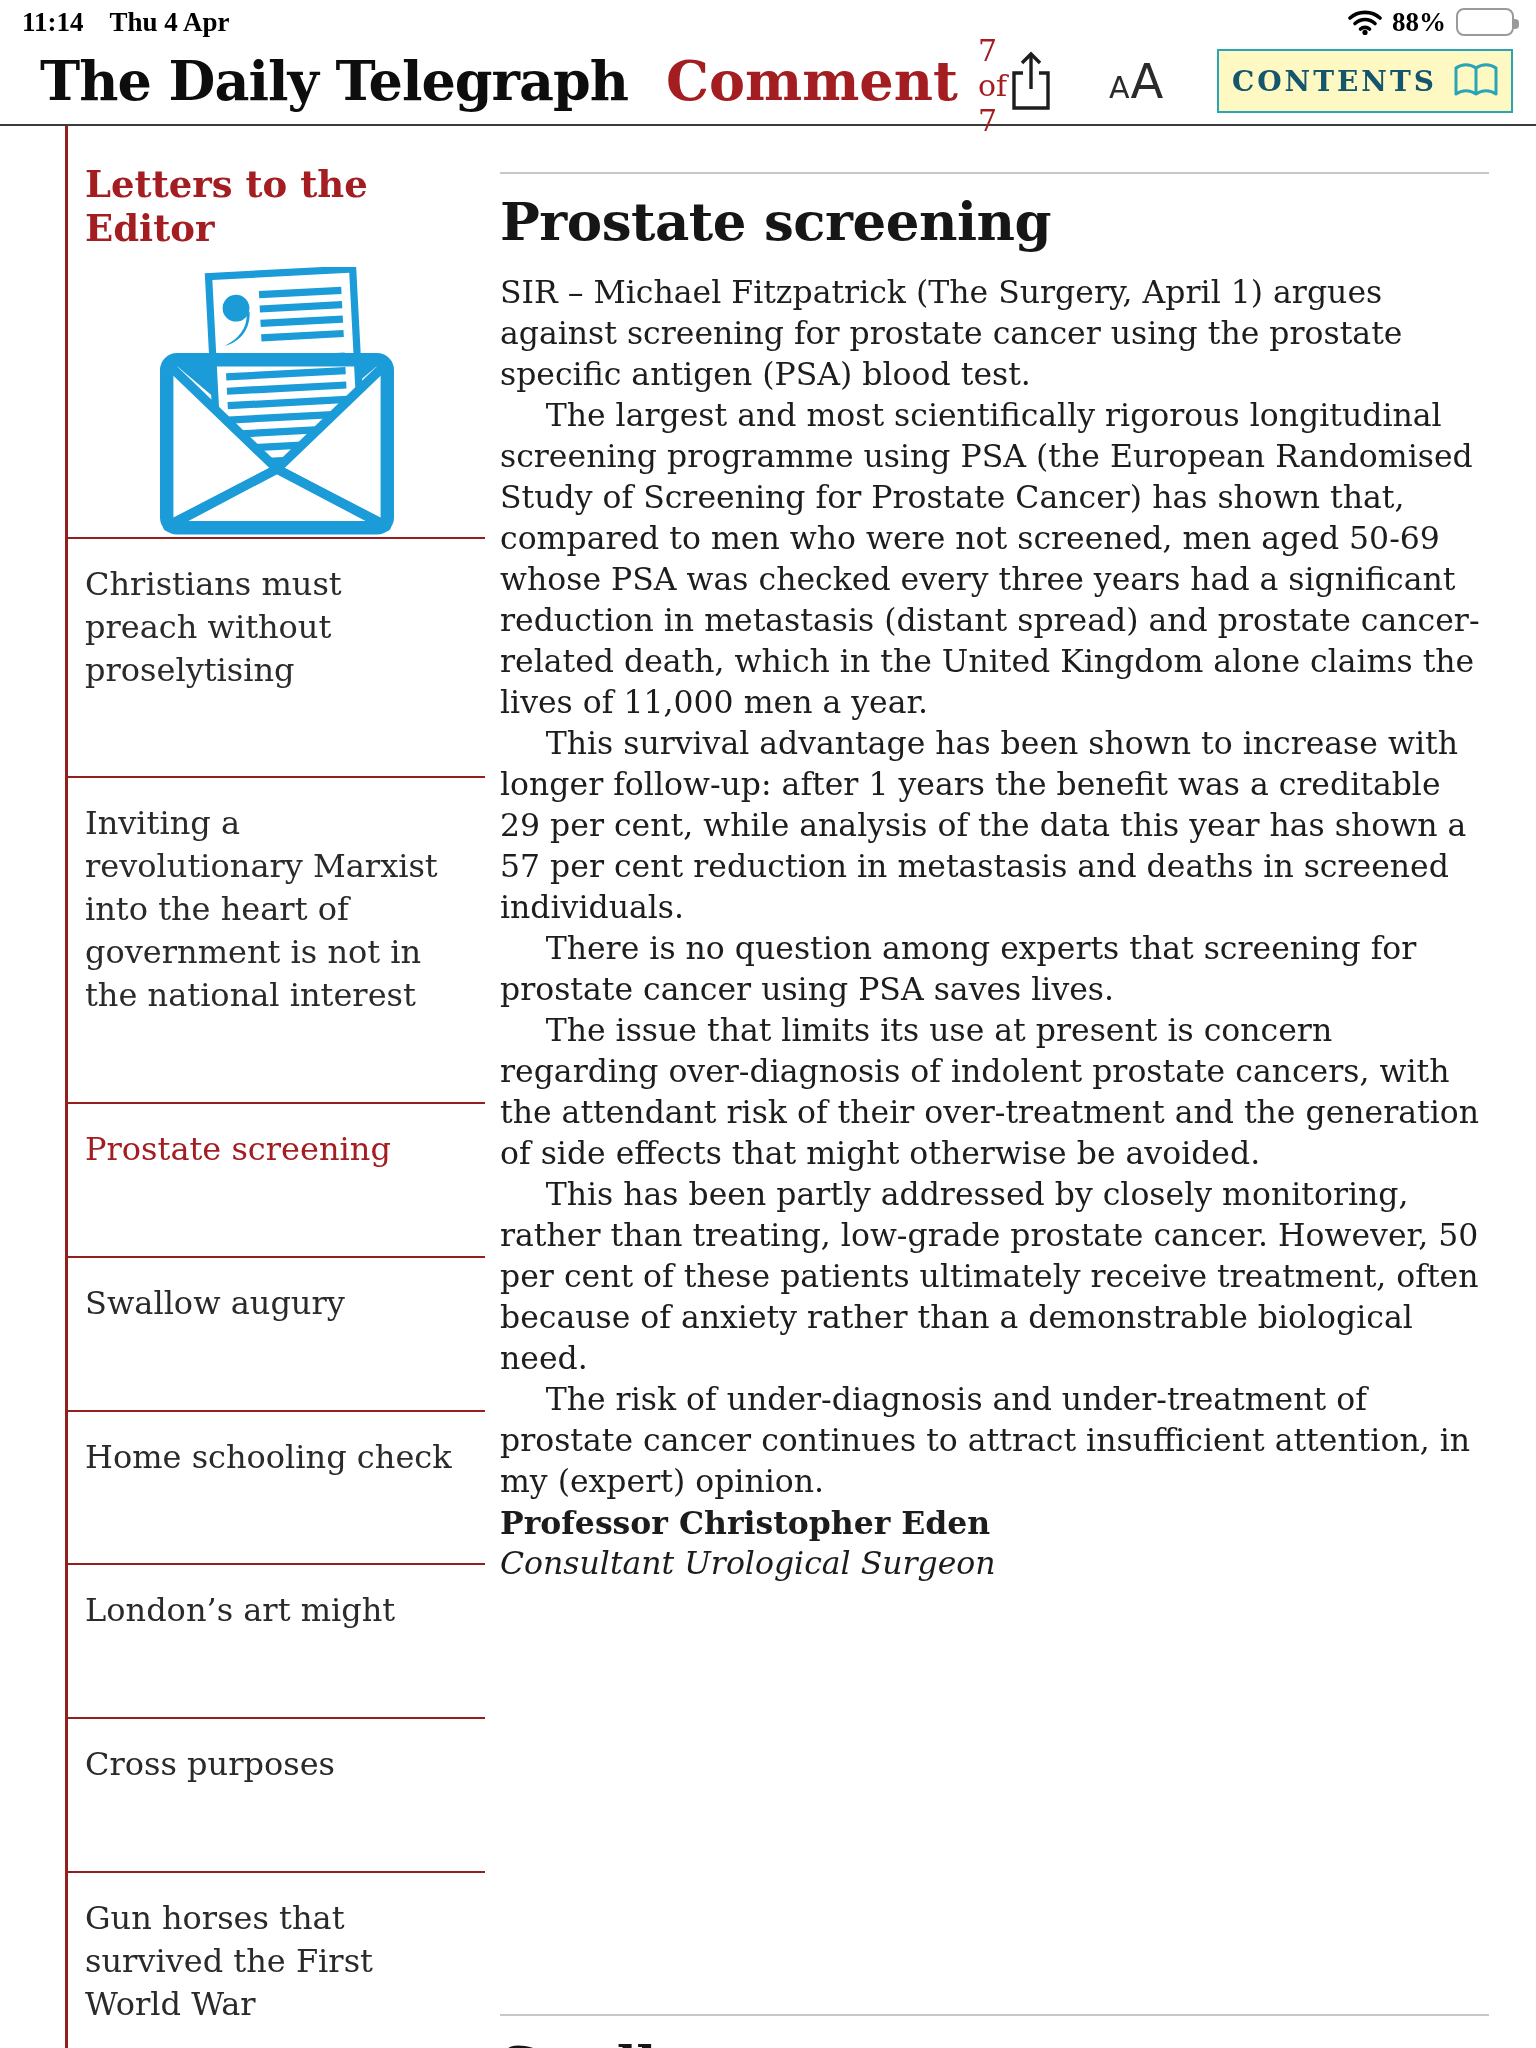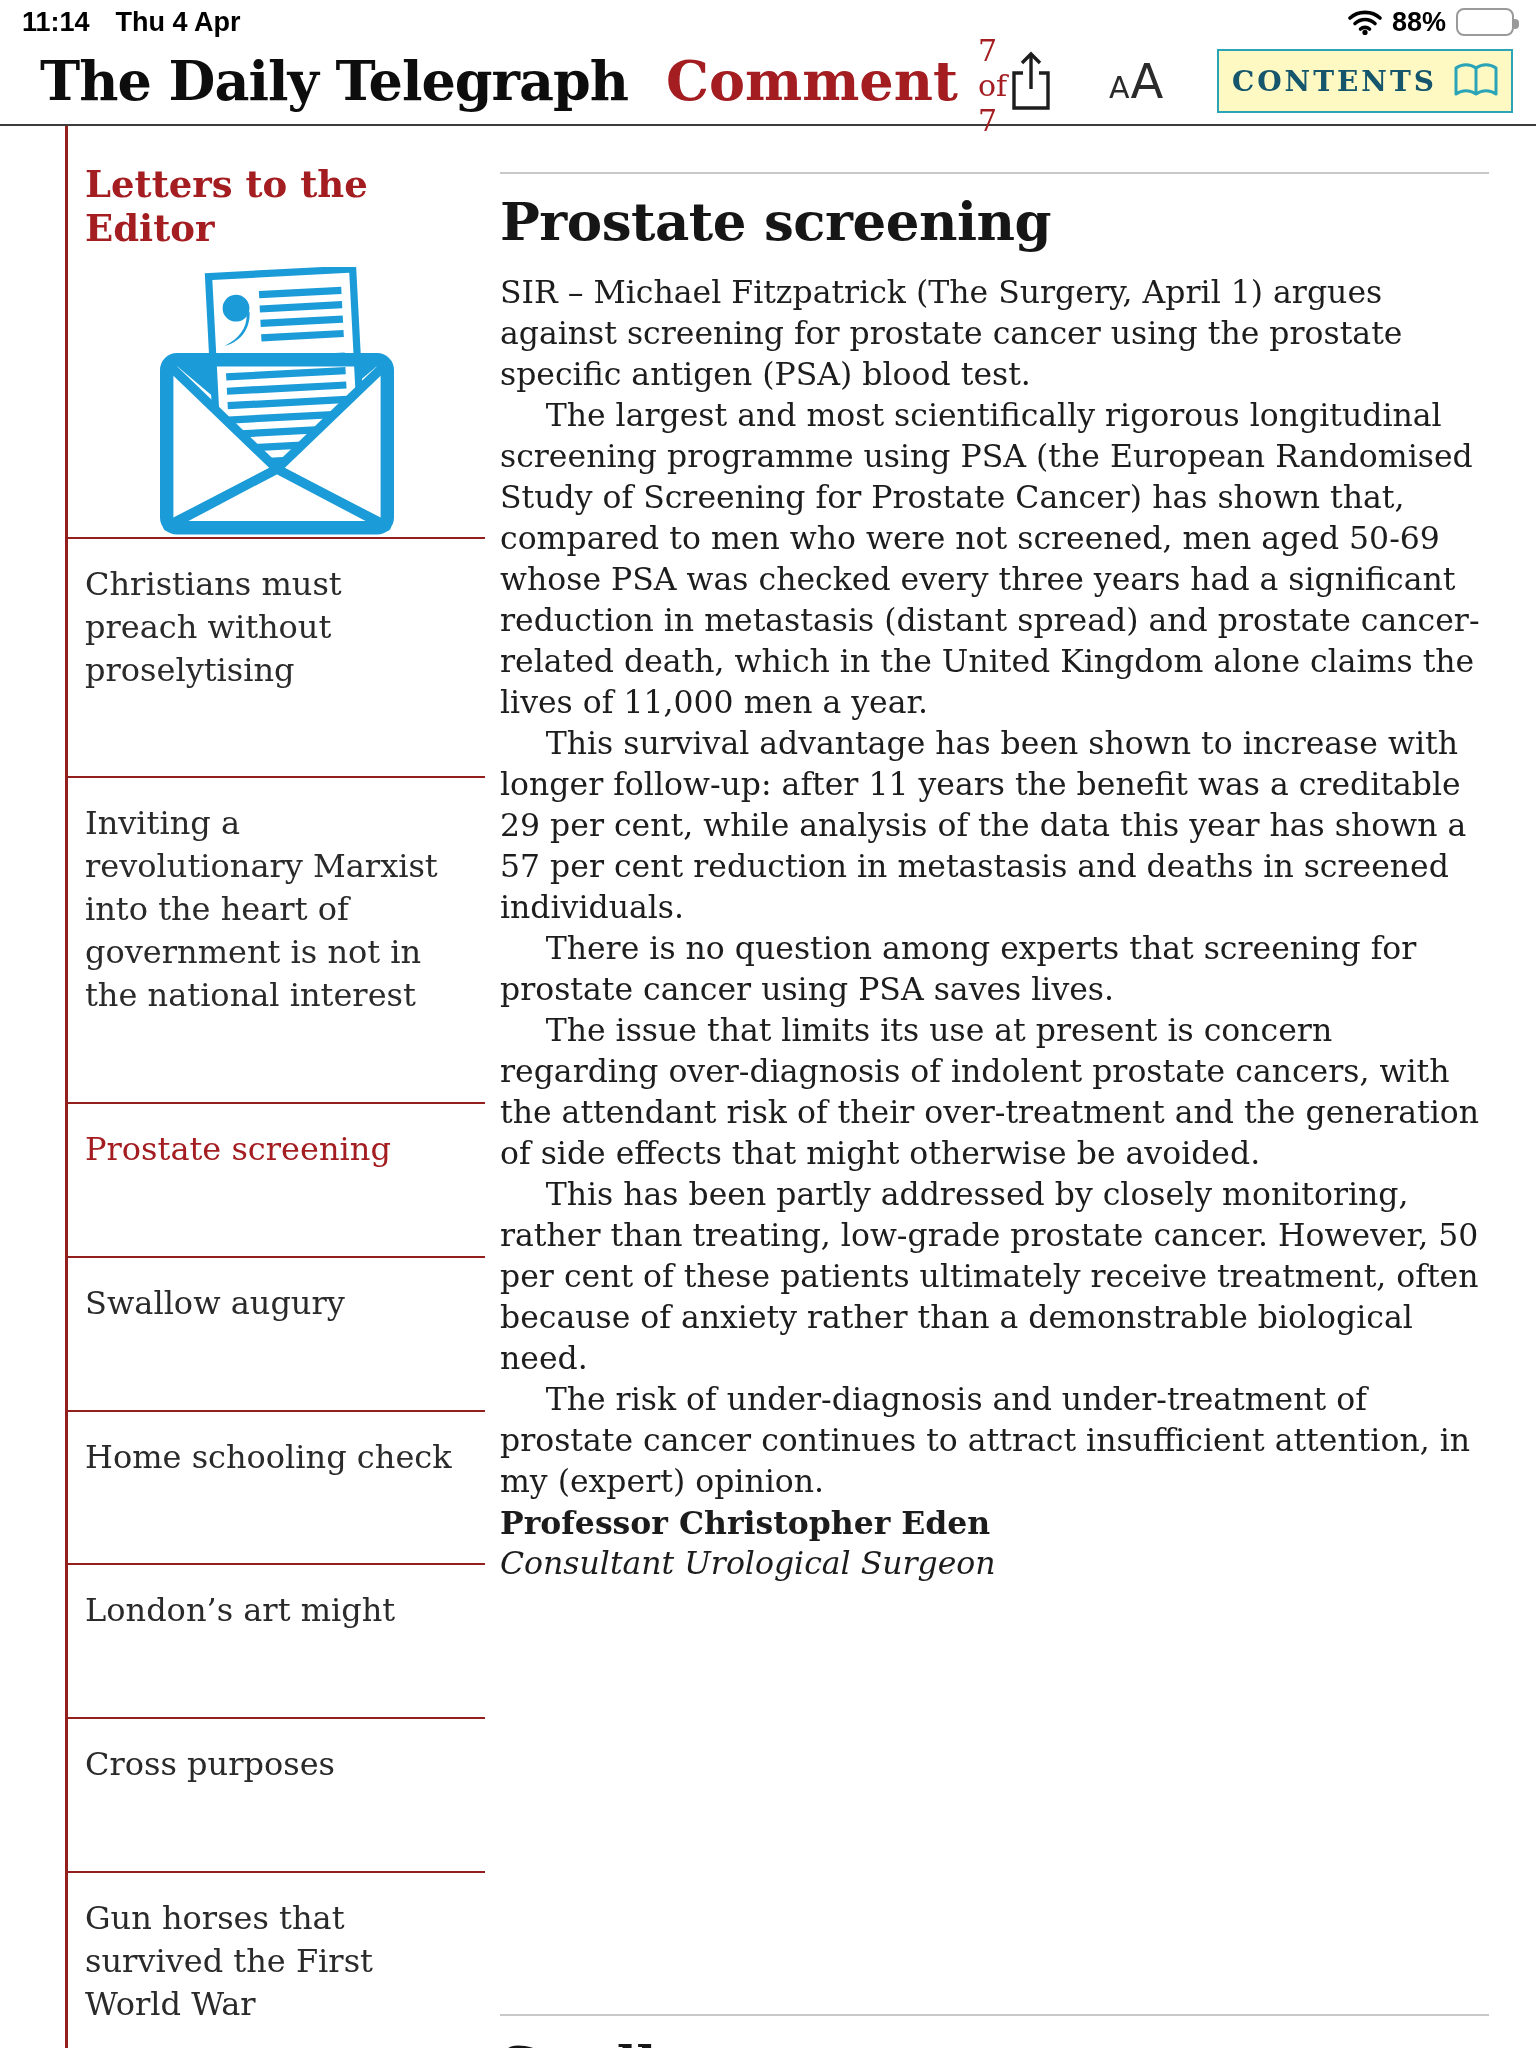--- a/index.html
+++ b/index.html
@@ -7,21 +7,21 @@
   body {
     font-family:"DejaVu Serif","Liberation Serif",serif;
     background:#fff; color:var(--ink,#1c1c1c);
     overflow:hidden; position:relative;
   }
 
   
   .status-bar{
     height:38px; display:flex; align-items:center;
     padding:6px 22px 0 22px;
-    font-family:Liberation Sans, sans-serif;
+    font-family:Liberation Serif, serif;
     font-size:27px; font-weight:700; color:#000;
   }
   .status-left{ display:flex; gap:26px; align-items:center; }
   .status-right{ margin-left:auto; display:flex; align-items:center; gap:10px; }
   .battery-pct{ font-weight:600; }
   .battery-shell{
     width:58px; height:28px; border:2px solid #9a9a9a; border-radius:8px;
     padding:2px; position:relative;
   }
   .battery-fill{ height:100%; background:#000; border-radius:4px; }
@@ -222,21 +222,21 @@
 
     </ul>
   </aside>
 
   <main class="article">
     <hr class="article-rule">
     <h1 class="article-title">Prostate screening</h1>
     <div class="article-body">
       <p>SIR – Michael Fitzpatrick (The Surgery, April 1) argues against screening for prostate cancer using the prostate specific antigen (PSA) blood test.</p>
       <p>The largest and most scientifically rigorous longitudinal screening programme using PSA (the European Randomised Study of Screening for Prostate Cancer) has shown that, compared to men who were not screened, men aged 50-69 whose PSA was checked every three years had a significant reduction in metastasis (distant spread) and prostate cancer-related death, which in the United Kingdom alone claims the lives of 11,000 men a year.</p>
-      <p>This survival advantage has been shown to increase with longer follow-up: after 11 years the benefit was a creditable 29 per cent, while analysis of the data this year has shown a 57 per cent reduction in metastasis and deaths in screened individuals.</p>
+      <p>This survival advantage has been shown to increase with longer follow-up: after 1 years the benefit was a creditable 29 per cent, while analysis of the data this year has shown a 57 per cent reduction in metastasis and deaths in screened individuals.</p>
       <p>There is no question among experts that screening for prostate cancer using PSA saves lives.</p>
       <p>The issue that limits its use at present is concern regarding over-diagnosis of indolent prostate cancers, with the attendant risk of their over-treatment and the generation of side effects that might otherwise be avoided.</p>
       <p>This has been partly addressed by closely monitoring, rather than treating, low-grade prostate cancer. However, 50 per cent of these patients ultimately receive treatment, often because of anxiety rather than a demonstrable biological need.</p>
       <p>The risk of under-diagnosis and under-treatment of prostate cancer continues to attract insufficient attention, in my (expert) opinion.</p>
       <div class="sig-name">Professor Christopher Eden</div>
       <div class="sig-role">Consultant Urological Surgeon</div>
     </div>
   </main>
 </div>
 

